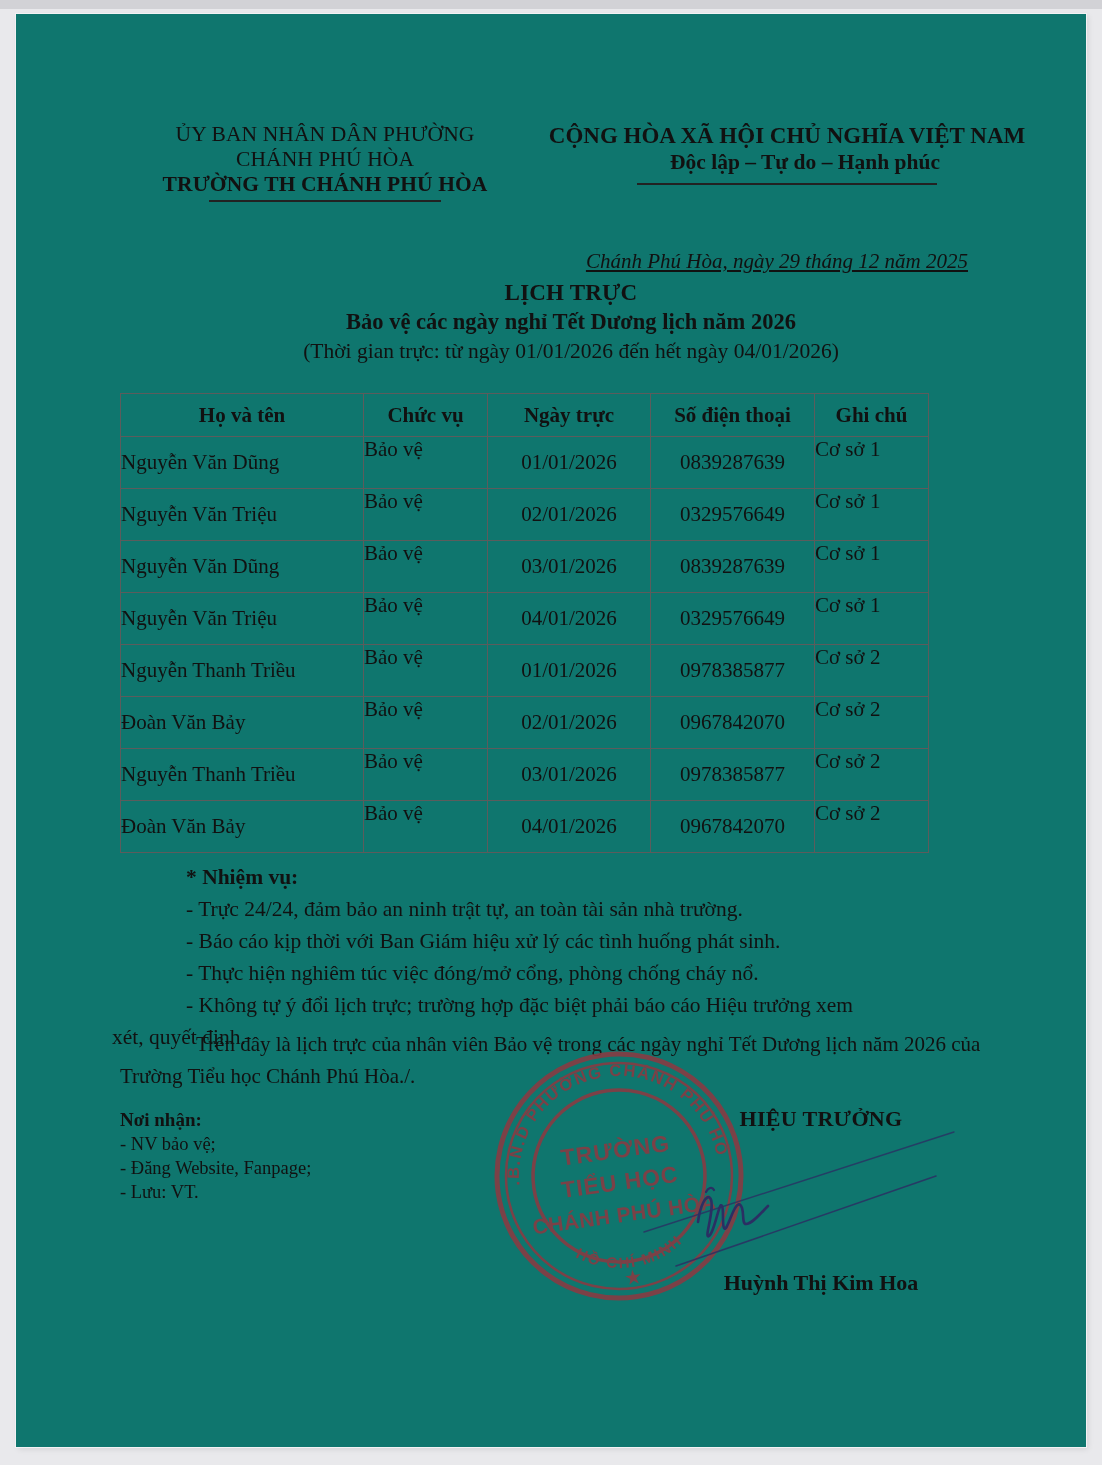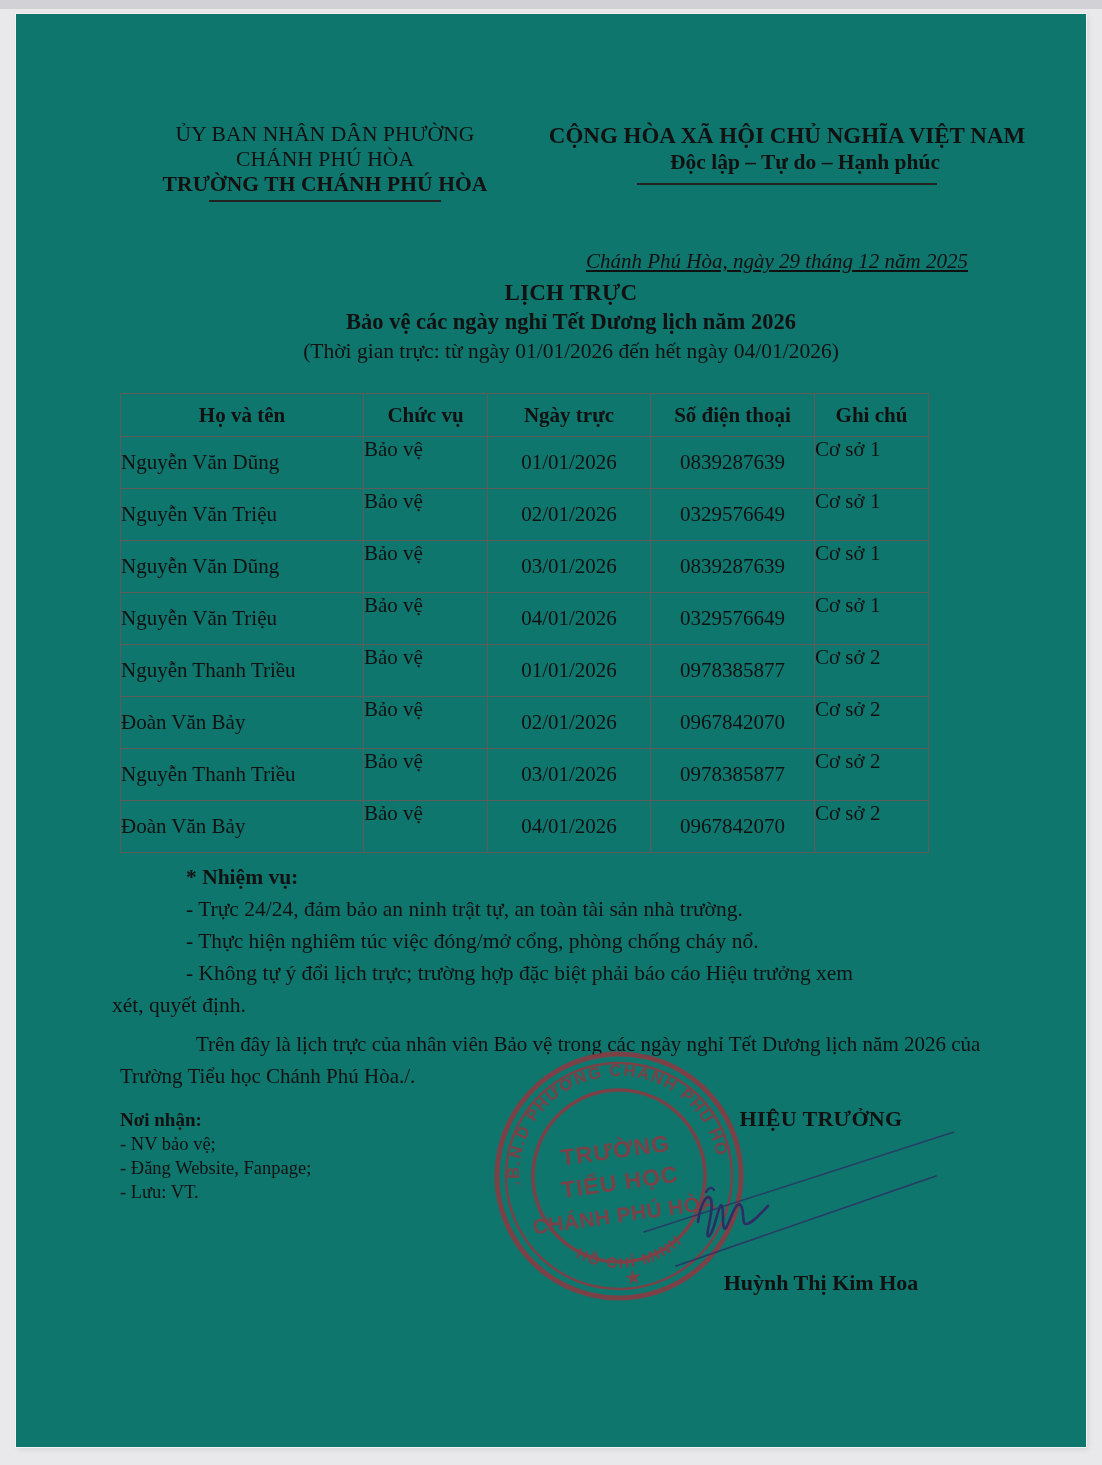--- a/index.html
+++ b/index.html
@@ -362,20 +362,21 @@
               <td class="c-phone">0967842070</td>
               <td class="c-note">Cơ sở 2</td>
             </tr>
           </tbody>
         </table>
       </div>
 
       <div class="duties">
         <div class="d-head">* Nhiệm vụ:</div>
         <div class="d-item">- Trực 24/24, đảm bảo an ninh trật tự, an toàn tài sản nhà trường.</div>
+        <div class="d-item">- Báo cáo kịp thời với Ban Giám hiệu xử lý các tình huống phát sinh.</div>
         <div class="d-item">- Thực hiện nghiêm túc việc đóng/mở cổng, phòng chống cháy nổ.</div>
         <div class="d-item">- Không tự ý đổi lịch trực; trường hợp đặc biệt phải báo cáo Hiệu trưởng xem</div>
         <div class="d-cont">xét, quyết định.</div>
       </div>
 
       <div class="closing">Trên đây là lịch trực của nhân viên Bảo vệ trong các ngày nghỉ Tết Dương lịch năm 2026 của Trường Tiểu học Chánh Phú Hòa./.</div>
 
       <div class="recipients">
         <div class="r-head">Nơi nhận:</div>
         <div class="r-item">- NV bảo vệ;</div>

